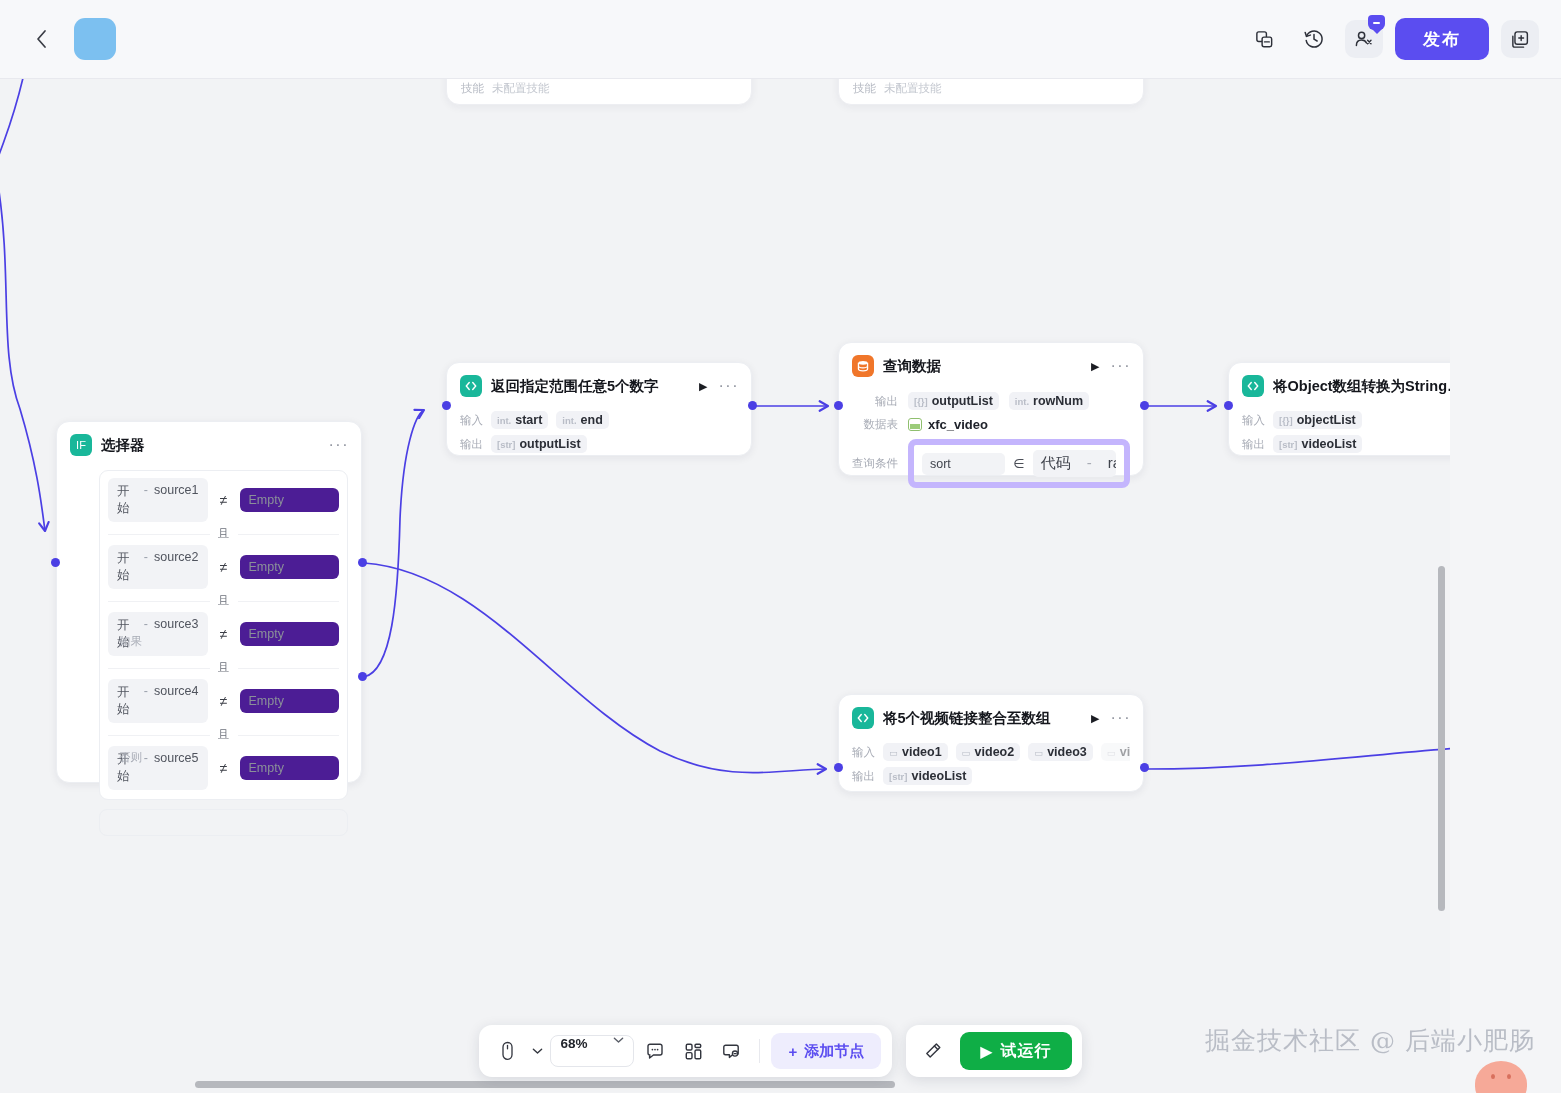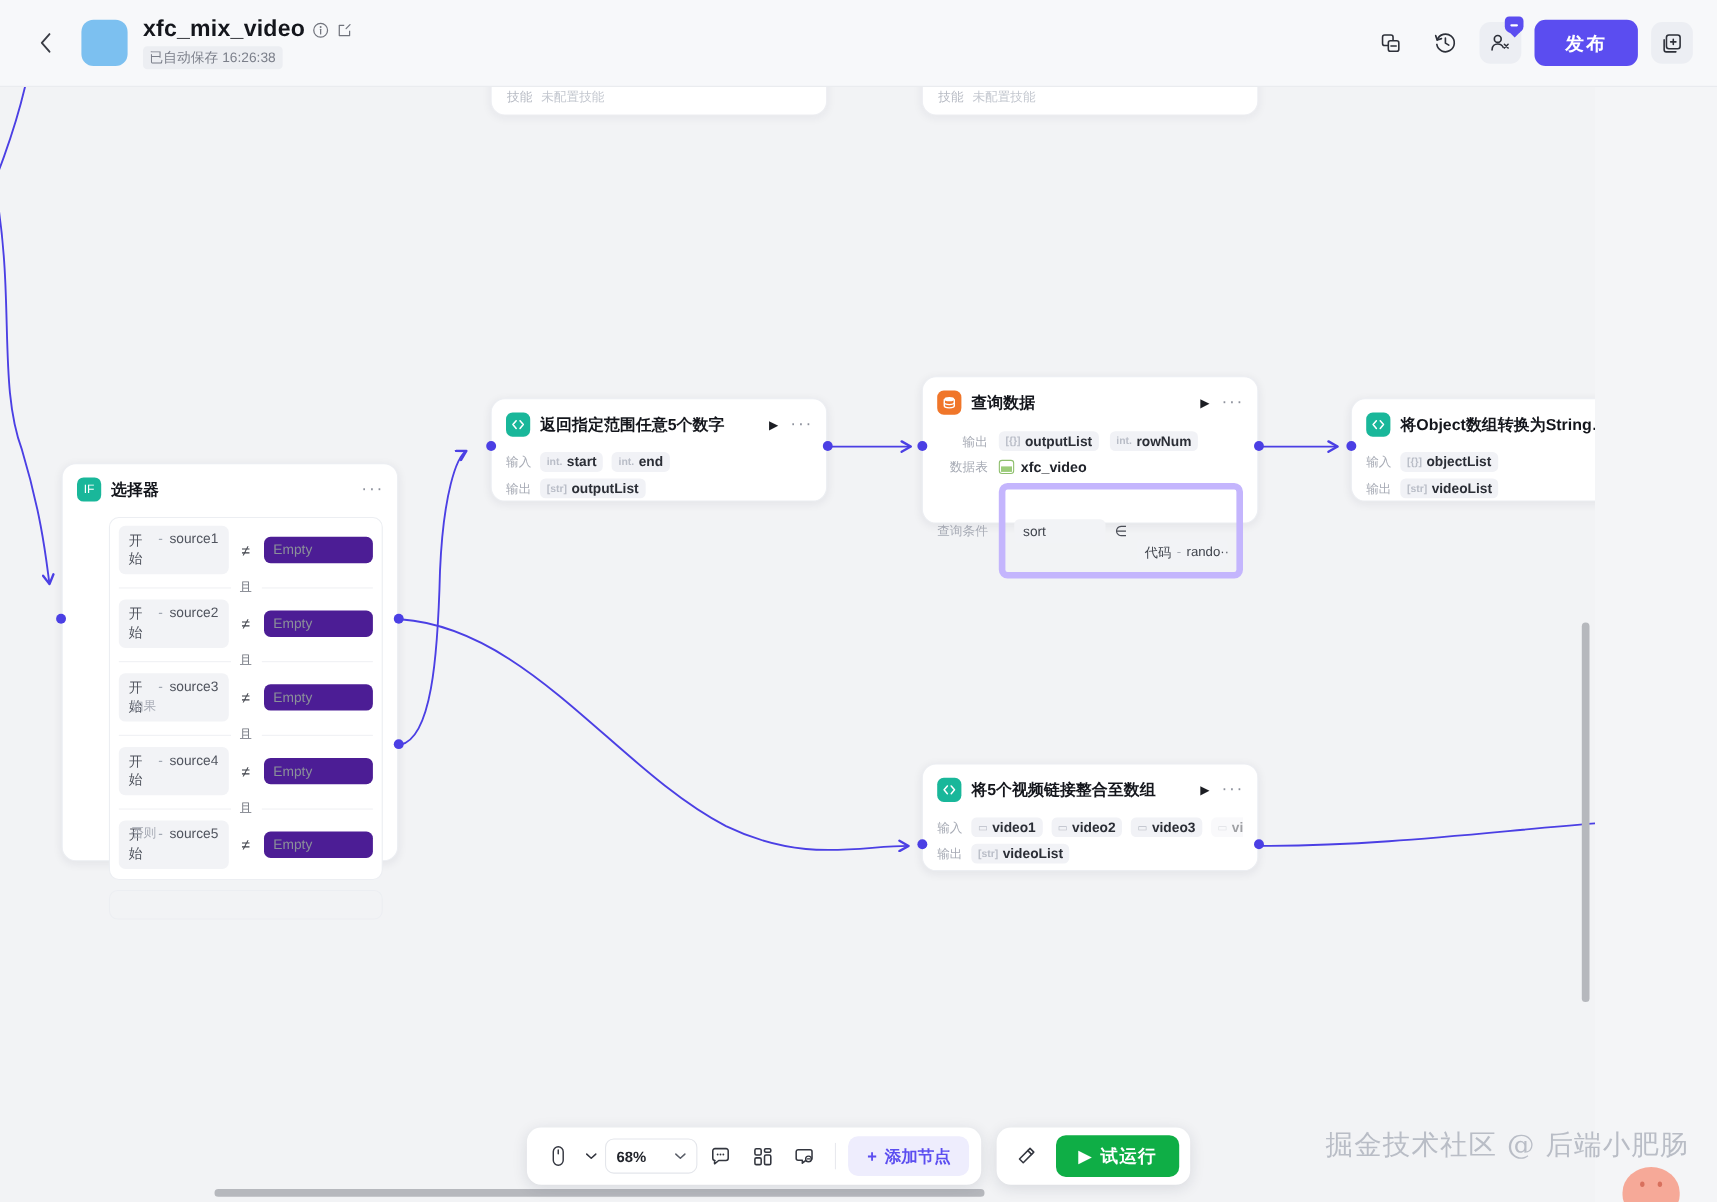--- a/index.html
+++ b/index.html
@@ -156,22 +156,22 @@
     flex: 1 1 auto; display: flex; align-items: center; gap: 8px;
     border: 6px solid #c4b5fd; border-radius: 8px; padding: 5px 8px; min-width: 0;
   }
   .cond-field .lhs {
     flex: 1 1 0; background: #f2f3f6; border-radius: 5px; padding: 4px 8px;
     font-size: 12.5px; color: #40444d; min-width: 0;
   }
   .cond-field .in-op { font-size: 13px; color: #4b4e57; flex: 0 0 auto; }
   .cond-field .rhs {
     flex: 1 1 0; background: #f2f3f6; border-radius: 5px; padding: 4px 8px;
-    font-size: 12px; color: #40444d; min-width: 0; white-space: nowrap;
-    overflow: hidden; text-overflow: ellipsis; display: flex; gap: 5px; margin-top: 40px;
+    font-size: 15px; color: #40444d; min-width: 0; white-space: nowrap;
+    overflow: hidden; text-overflow: ellipsis; display: flex; gap: 16px;
   }
   .cond-field .rhs .sep { color: #a8acb5; }
 
   
   .node-partial {
     position: absolute; background: #fff; border: 1px solid #edeef2;
     border-radius: 0 0 13px 13px; box-shadow: 0 2px 9px rgba(30,35,60,.06);
     display: flex; align-items: flex-end; padding: 0 0 8px 14px;
     overflow: hidden;
   }
@@ -193,21 +193,21 @@
   .toolbar, .run-bar {
     background: #fff; border-radius: 13px; box-shadow: 0 3px 14px rgba(25,30,60,.12);
     display: flex; align-items: center; height: 52px; pointer-events: auto;
   }
   .toolbar { padding: 0 11px; gap: 4px; }
   .tb-btn {
     display: flex; align-items: center; justify-content: center;
     width: 34px; height: 34px; border-radius: 8px; color: #33363f; cursor: pointer;
   }
   .zoom-select {
-    display: flex; align-items: center; justify-content: space-between;
+    display: flex; justify-content: space-between;
     width: 84px; height: 32px; border: 1px solid #e4e6eb; border-radius: 8px;
     padding: 0 9px; font-size: 13.5px; font-weight: 700; color: #22252c; cursor: pointer;
   }
   .tb-sep { width: 1px; height: 24px; background: #e8e9ee; margin: 0 7px; }
   .add-node-btn {
     display: flex; align-items: center; gap: 7px; height: 36px; padding: 0 17px;
     background: #eeedfd; border-radius: 9px; color: #5b4df0;
     font-size: 15px; font-weight: 700; cursor: pointer; border: none; font-family: inherit;
   }
   .run-bar { padding: 0 10px; gap: 10px; }
@@ -249,39 +249,20 @@
 
 <div id="app">
 
   <div class="header">
     <div class="back-btn">
       <svg width="13" height="20" viewBox="0 0 13 20">
         <path d="M10 2 L3 10 L10 18" fill="none" stroke="currentColor" stroke-width="1.7" stroke-linecap="round" stroke-linejoin="round"></path>
       </svg>
     </div>
     <div class="app-icon"></div>
-    <div class="title-block">
-      <div class="title-row">
-        <span class="doc-title">xfc_mix_video</span>
-        <span class="hdr-ico">
-          <svg width="15" height="15" viewBox="0 0 16 16">
-            <circle cx="8" cy="8" r="6.7" fill="none" stroke="currentColor" stroke-width="1.2"></circle>
-            <circle cx="8" cy="4.9" r=".95" fill="currentColor"></circle>
-            <path d="M8 7.1 L8 11.6" stroke="currentColor" stroke-width="1.2" stroke-linecap="round"></path>
-          </svg>
-        </span>
-        <span class="hdr-ico">
-          <svg width="15" height="15" viewBox="0 0 16 16">
-            <path d="M13 2.6 L9.2 6.4" stroke="currentColor" stroke-width="1.2" stroke-linecap="round"></path>
-            <path d="M12.6 8.6 V13.2 H2.6 V3.2 H7.4" fill="none" stroke="currentColor" stroke-width="1.2" stroke-linejoin="round"></path>
-          </svg>
-        </span>
-      </div>
-      <span class="saved-chip">已自动保存 16:26:38</span>
-    </div>
 
     <div class="hdr-right">
       <div class="hdr-icon-btn">
         <svg width="21" height="21" viewBox="0 0 22 22">
           <rect x="3" y="3" width="10" height="10" rx="2" fill="none" stroke="currentColor" stroke-width="1.5"></rect>
           <rect x="8.5" y="8.5" width="10" height="10" rx="2" fill="#f7f8fa" stroke="currentColor" stroke-width="1.5"></rect>
           <path d="M11 13.5 L16 13.5" stroke="currentColor" stroke-width="1.5" stroke-linecap="round"></path>
         </svg>
       </div>
       <div class="hdr-icon-btn">

